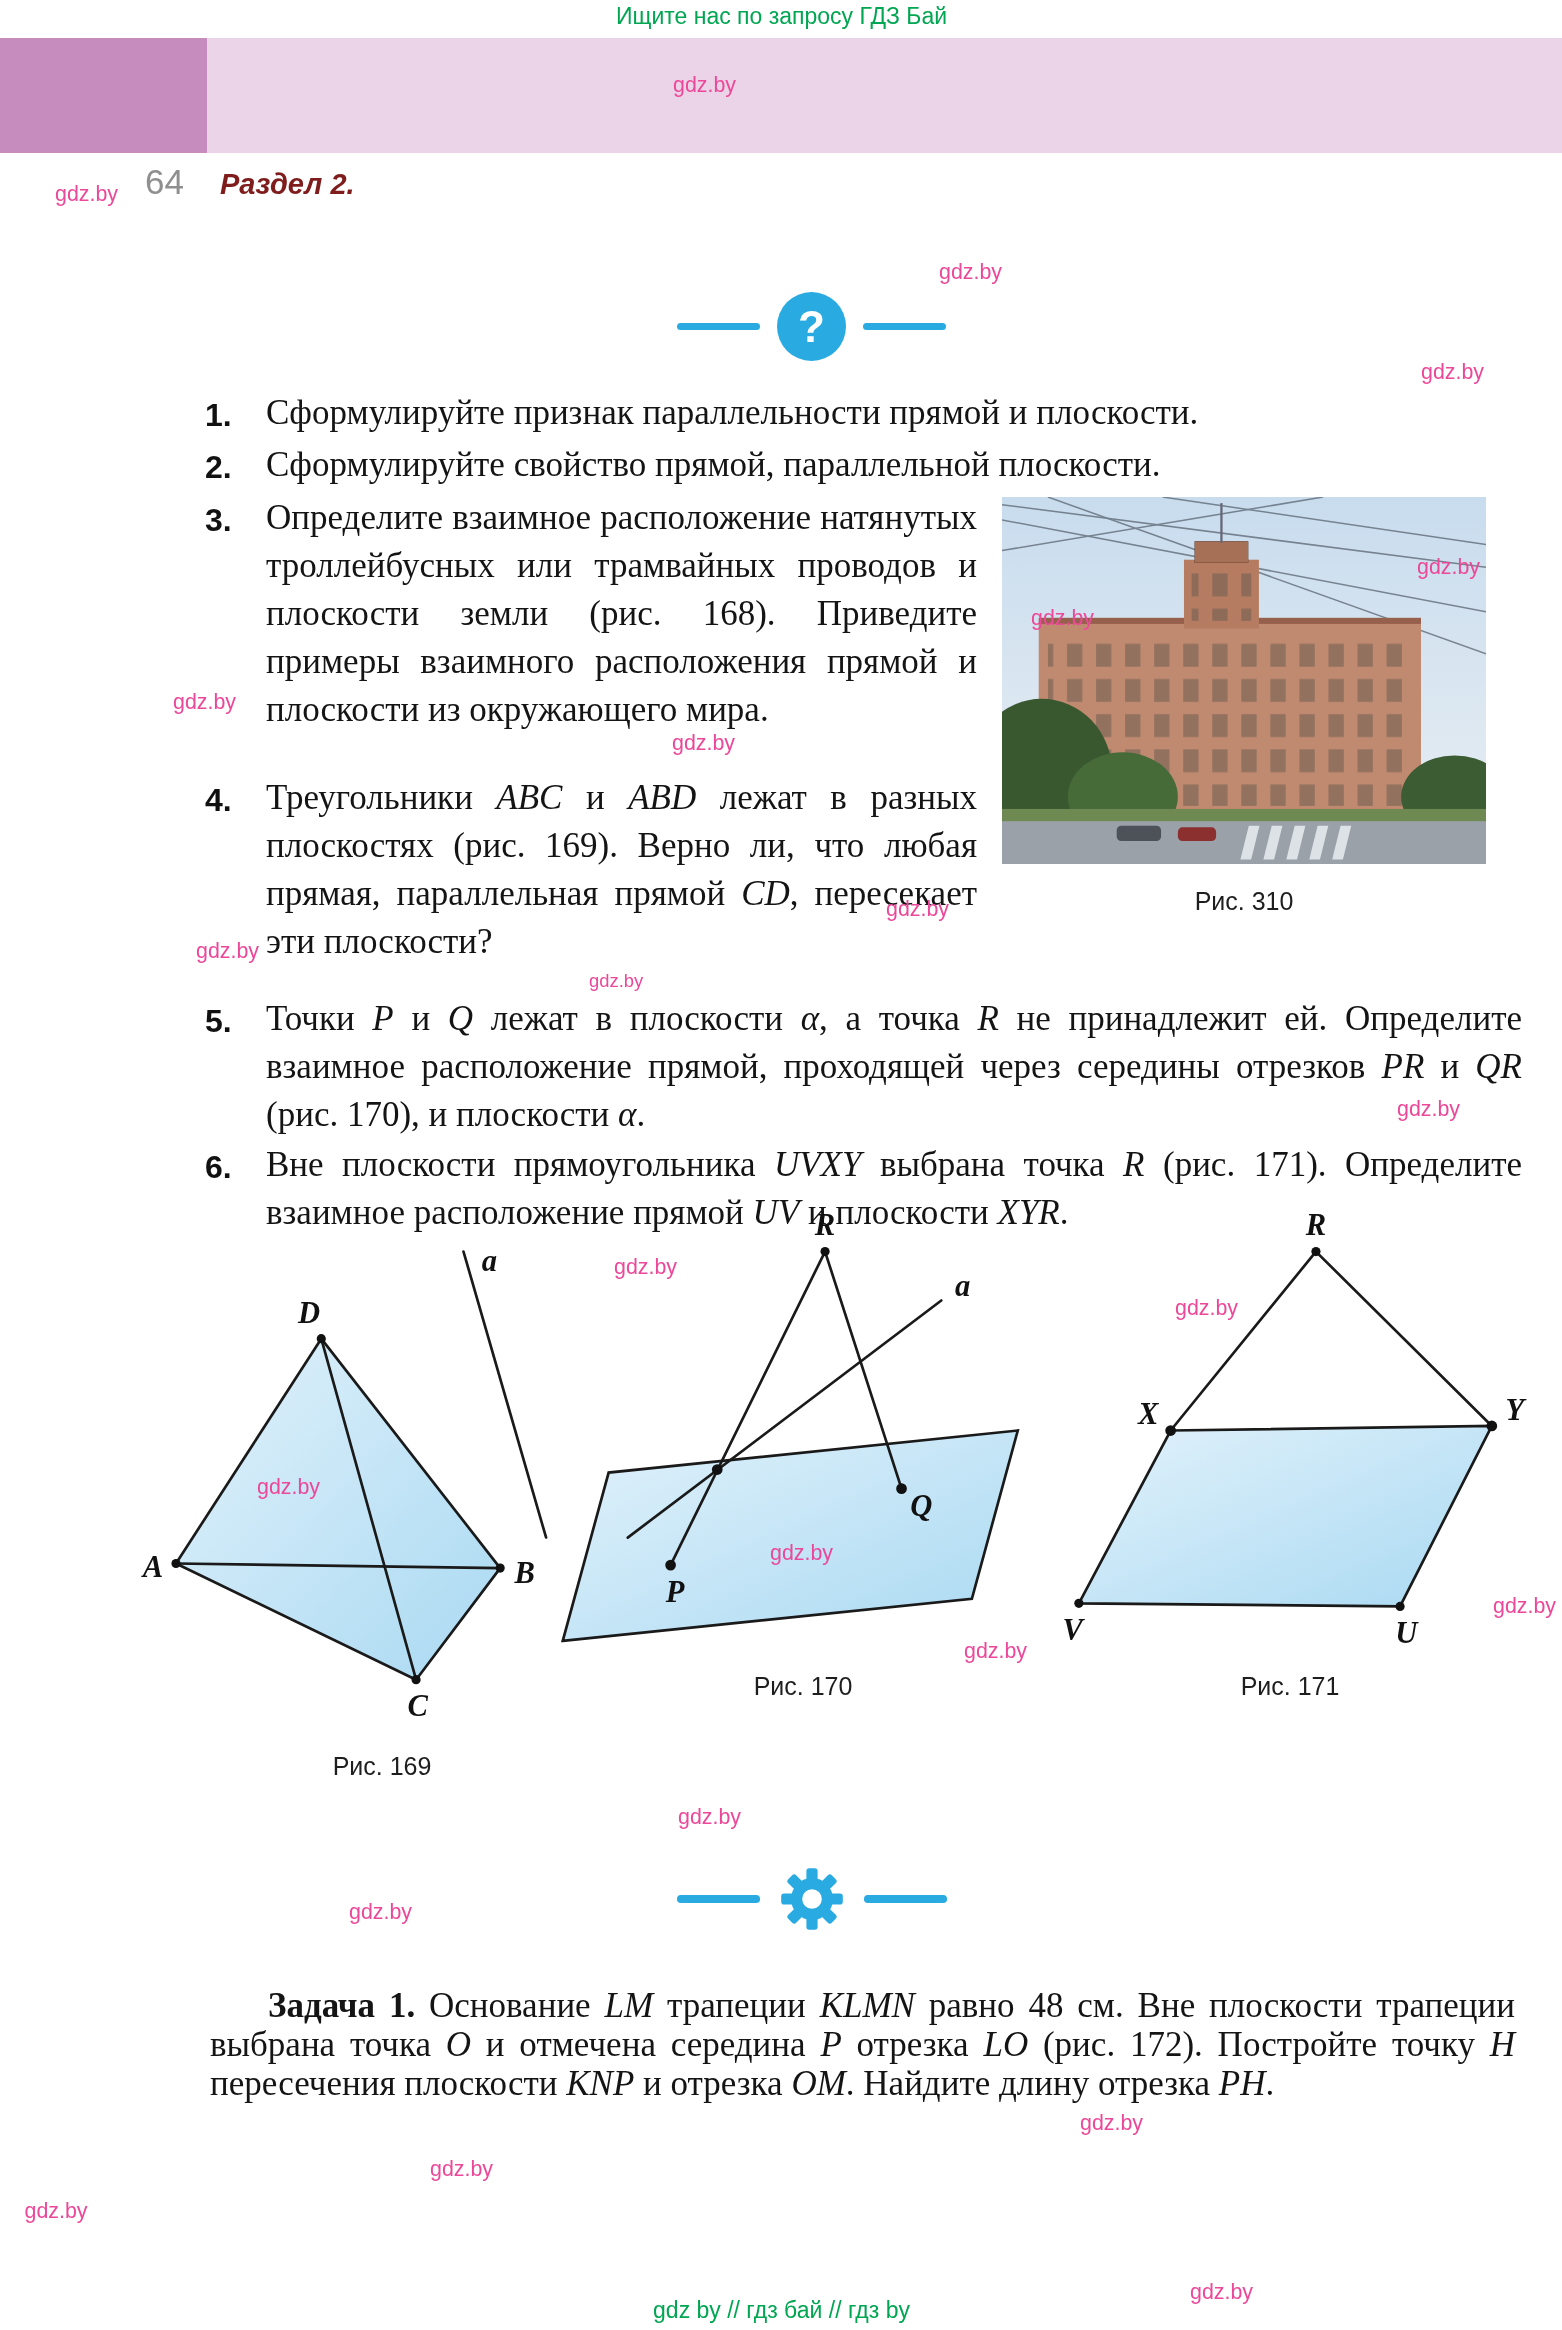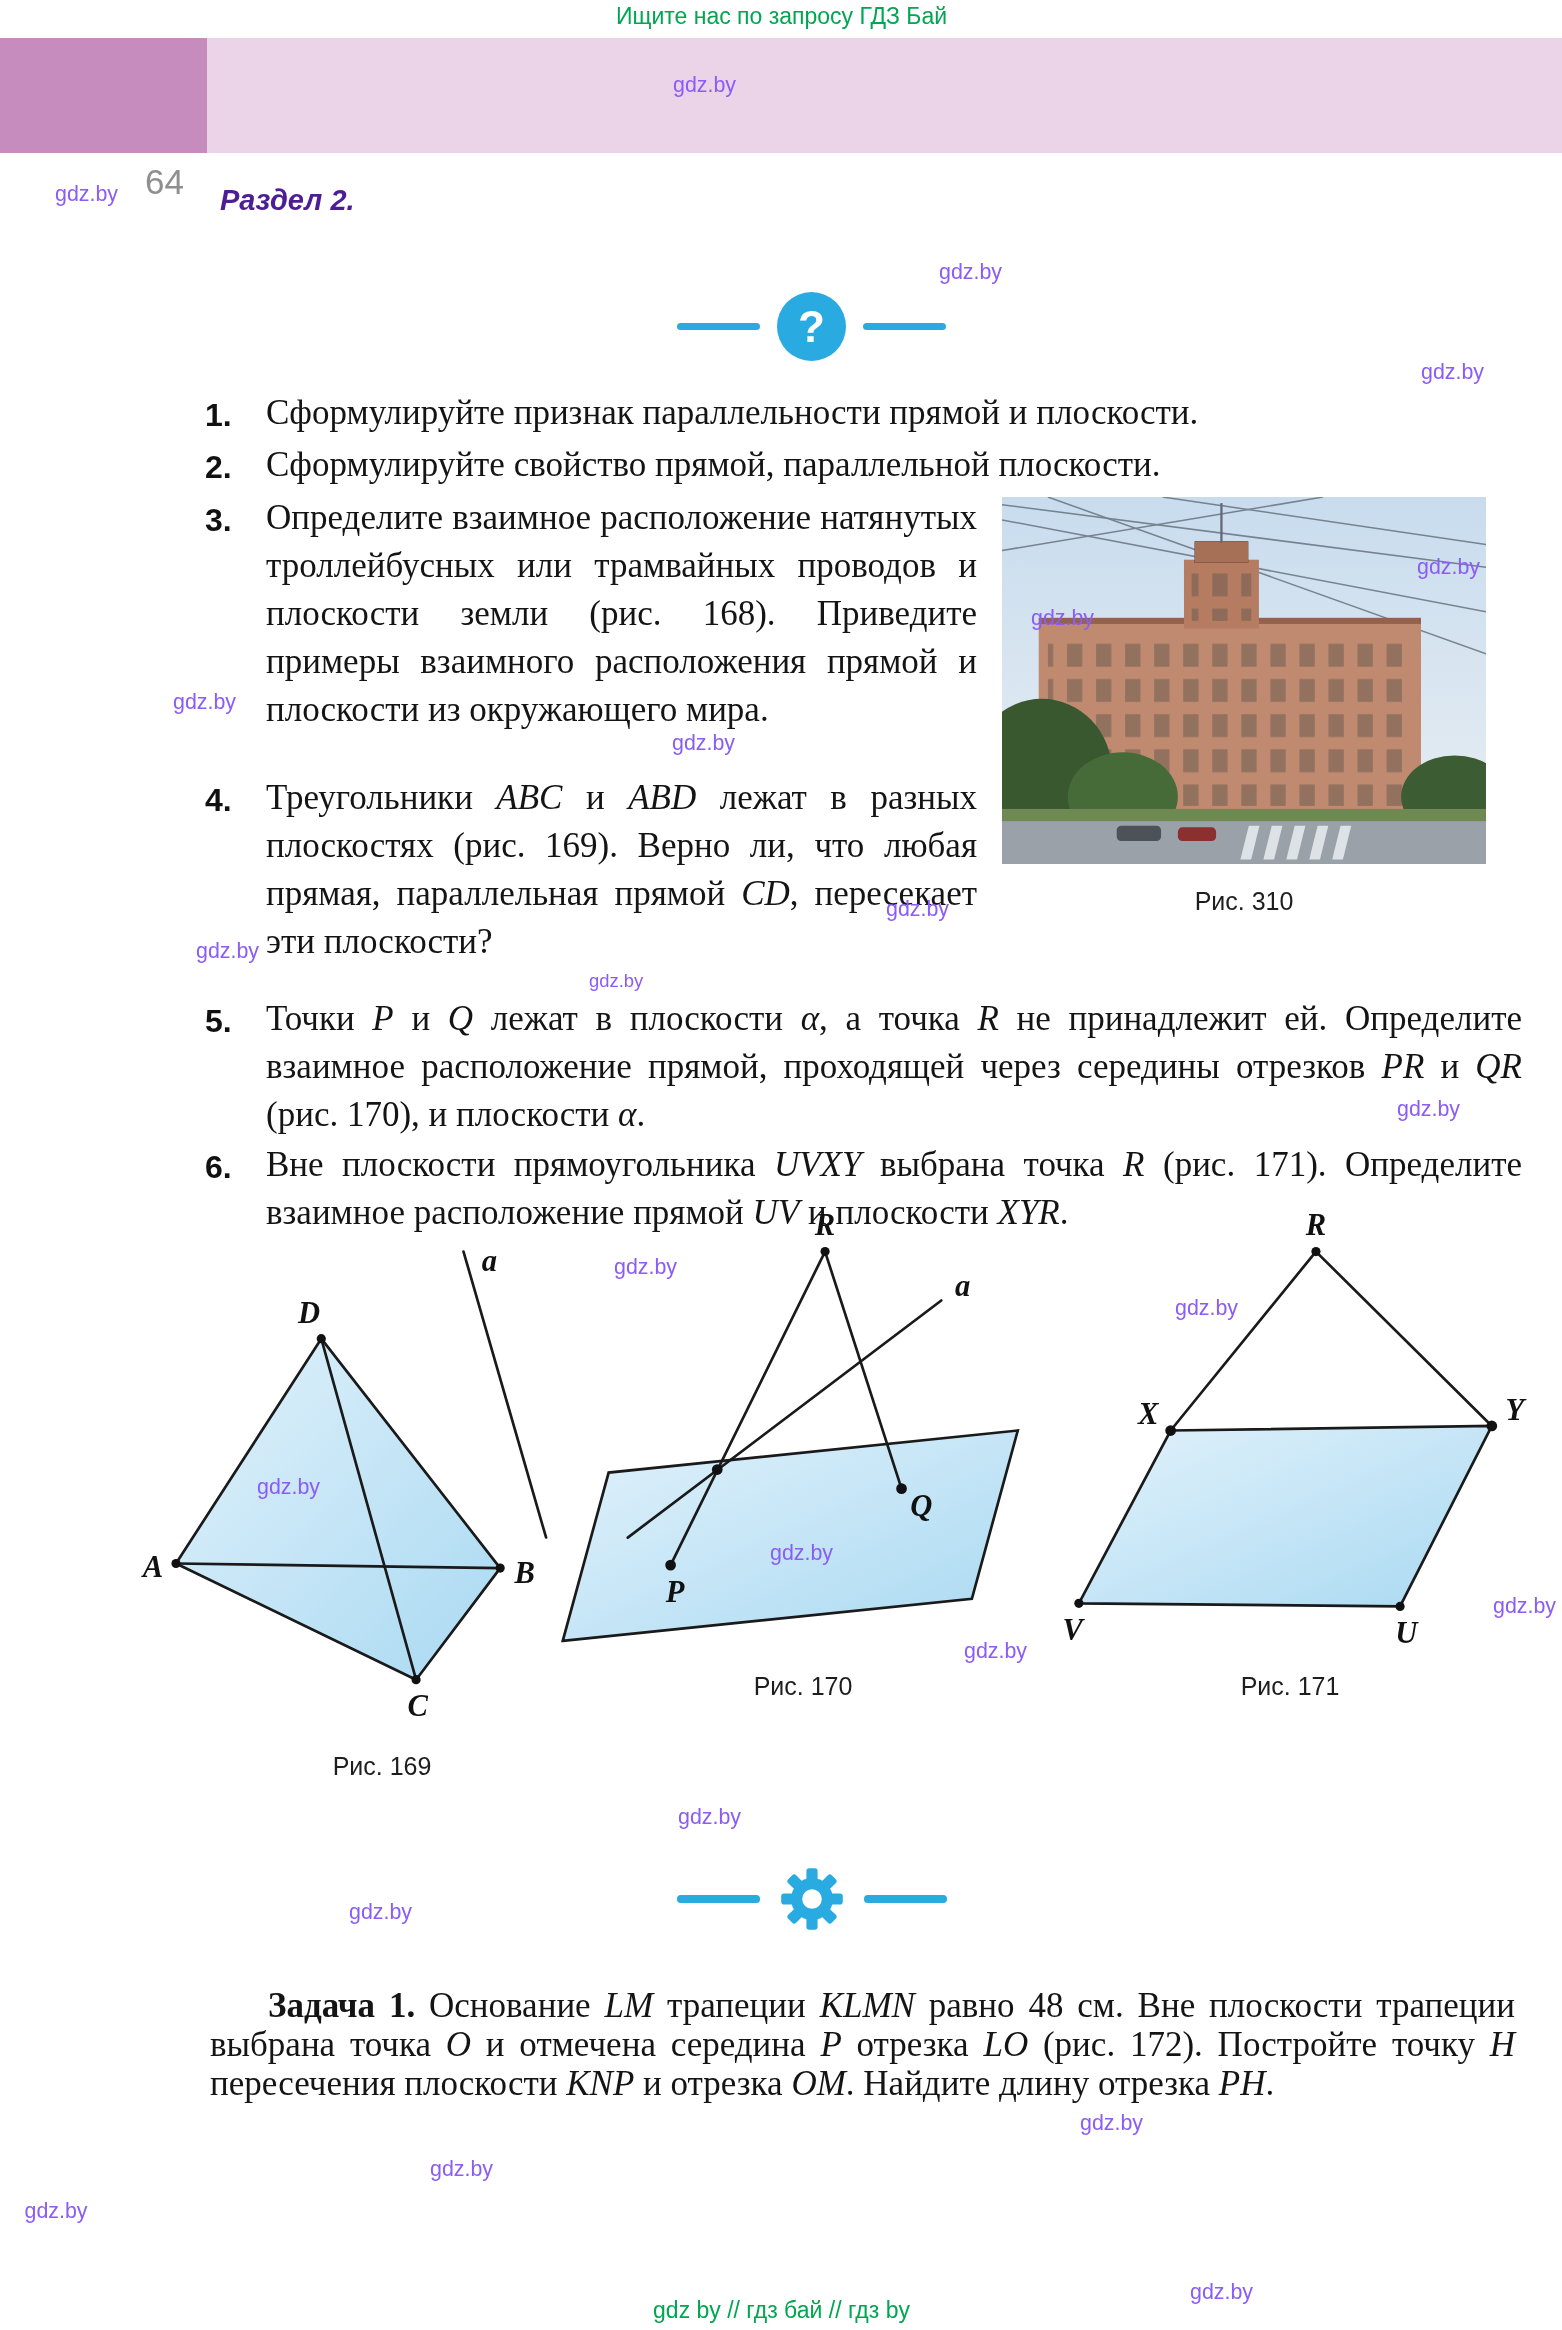--- a/index.html
+++ b/index.html
@@ -8,21 +8,21 @@
         font-family:"Liberation Serif",serif;color:#141414;overflow:hidden;}
 
   .top-banner{position:absolute;top:3.1px;left:0;width:100%;text-align:center;
               font-family:"Liberation Sans",sans-serif;font-size:23px;color:#00a651;}
 
   .hdr-band{position:absolute;left:0;top:38px;width:100%;height:115px;background:#ecd4e8;}
   .hdr-block{position:absolute;left:0;top:38px;width:207px;height:115px;background:#c68cbe;}
   .page-num{position:absolute;left:145px;top:162px;font-family:"Liberation Sans",sans-serif;
             font-size:35px;color:#8f8f8f;}
   .chapter{position:absolute;left:220px;top:168px;font-family:"Liberation Sans",sans-serif;
-           font-size:29px;font-weight:700;color:#4c1d95;display:flex;gap:5px;white-space:nowrap;margin-top:16px;}
+           font-size:29px;font-weight:700;color:#7f1d1d;display:flex;gap:5px;white-space:nowrap;}
   .chapter .sec{font-style:italic;}
 
   .divider{position:absolute;display:flex;align-items:center;gap:17px;}
   #qdivider{left:677px;top:292px;}
   #gdivider{left:677px;top:1864px;}
   .dline{width:83px;height:7.7px;border-radius:3.8px;background:#29abe2;}
   .qcircle{width:69px;height:69px;border-radius:50%;background:#29abe2;color:#ffffff;
            font-family:"Liberation Sans",sans-serif;font-size:44px;font-weight:700;
            display:flex;align-items:center;justify-content:center;}
 
@@ -53,21 +53,21 @@
   .ptlabel{font-family:"Liberation Serif",serif;font-style:italic;font-weight:700;
            font-size:40px;fill:#111;}
   .edges{stroke:#1a1a1a;stroke-width:3.5;fill:none;stroke-linecap:round;}
   .dot{fill:#111;}
 
   .copyright{position:absolute;top:2237px;left:0;width:100%;text-align:center;
              font-family:"Liberation Sans",sans-serif;font-size:35px;color:#f2a6c9;}
   .bottom-links{position:absolute;top:2297px;left:0;width:100%;text-align:center;
                 font-family:"Liberation Sans",sans-serif;font-size:23px;color:#00a651;}
 
-  .wm{position:absolute;font-family:"Liberation Sans",sans-serif;font-size:21.4px;color:#8b5cf6;}
+  .wm{position:absolute;font-family:"Liberation Sans",sans-serif;font-size:21.4px;color:#ec4899;}
   .wm.sm{font-size:18.4px;}
 </style>
 </head>
 <body>
 
 <div class="page">
 
   <div class="top-banner">Ищите нас по запросу ГДЗ Бай</div>
 
   <div class="hdr-band"></div>

